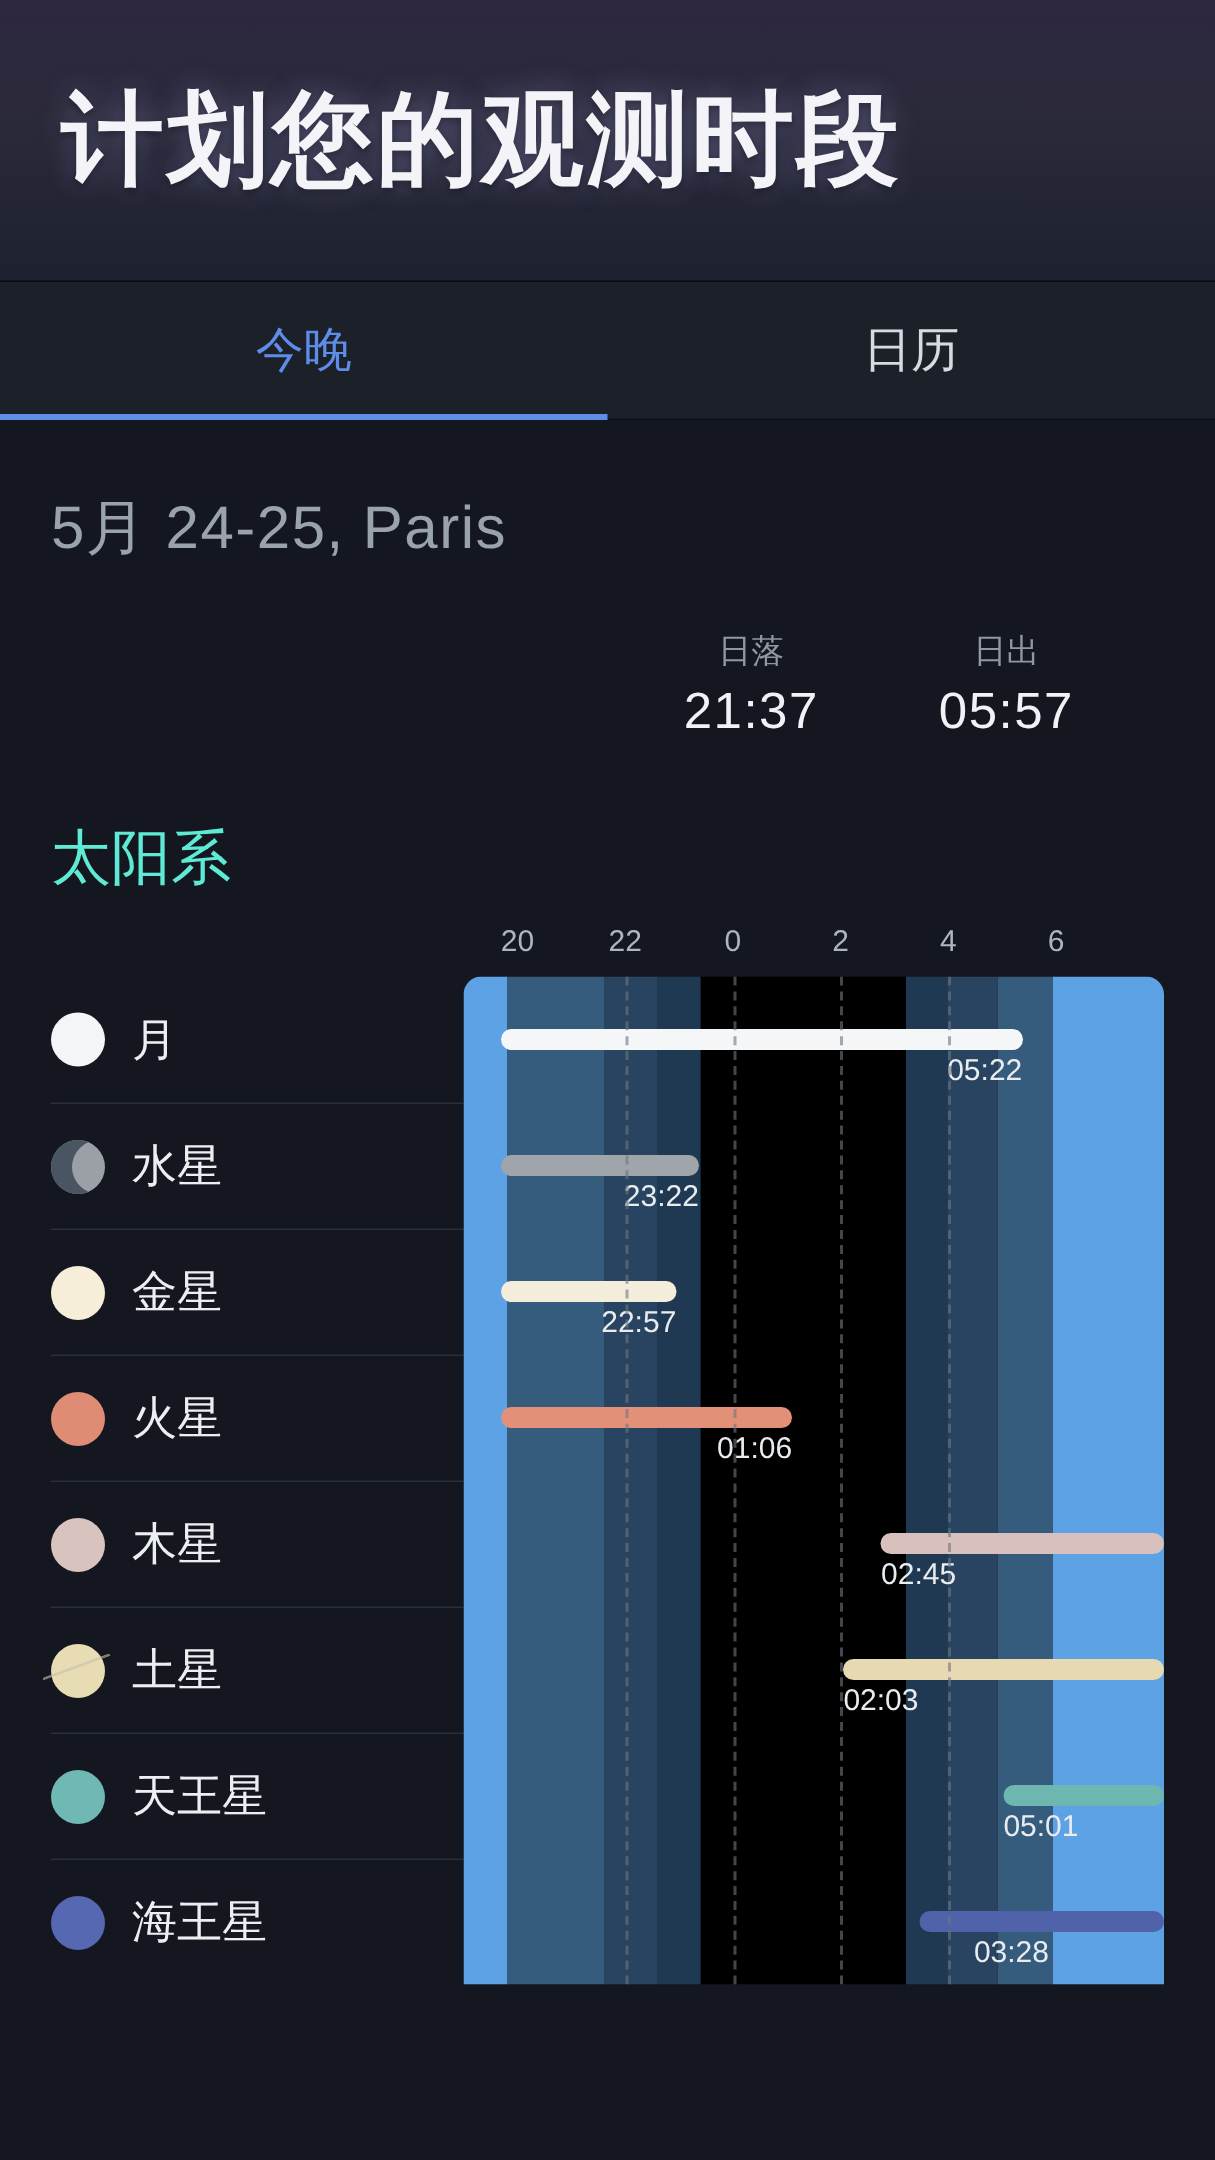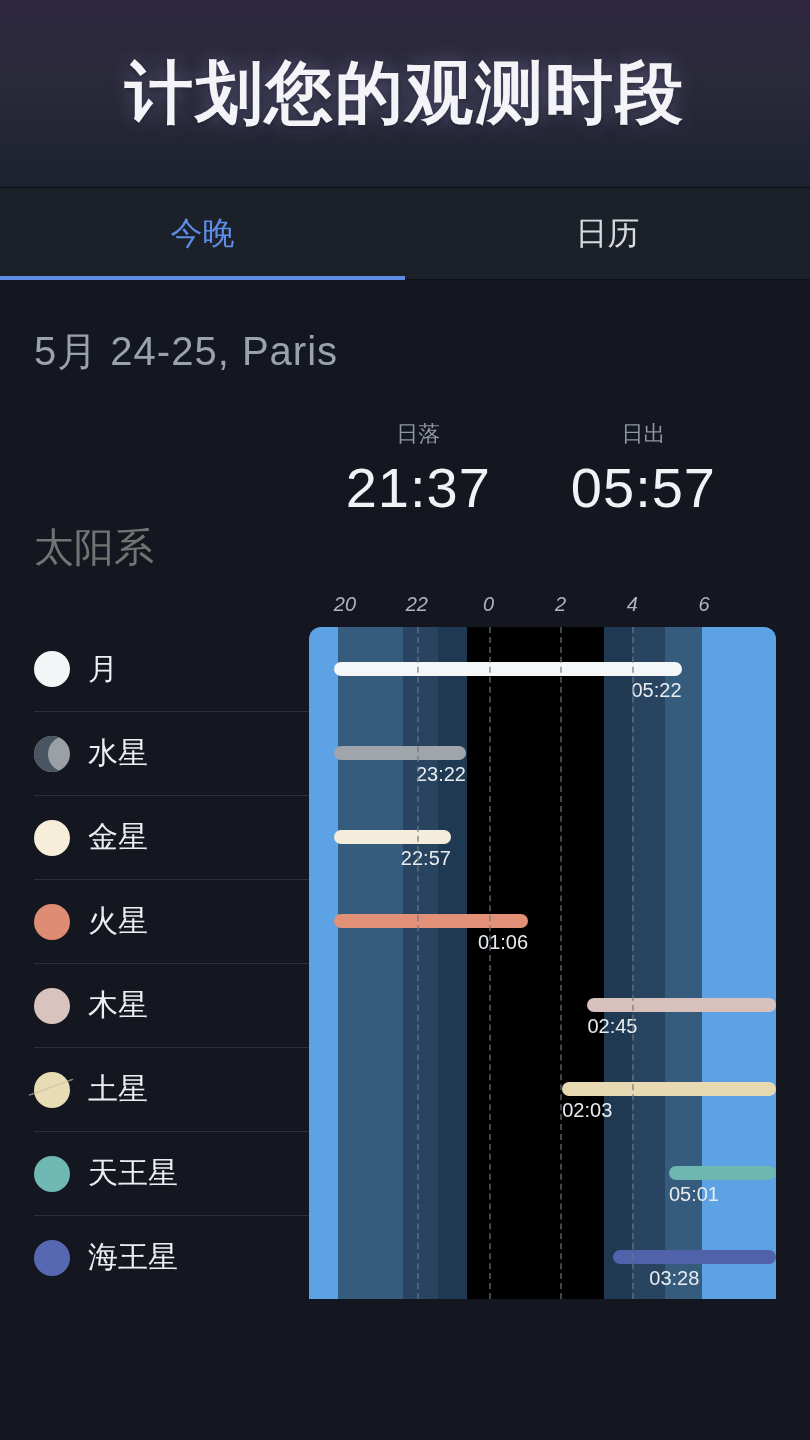--- a/index.html
+++ b/index.html
@@ -1,21 +1,22 @@
 <!DOCTYPE html>
 <html><head>
 <meta charset="utf-8">
 <style>
   * { margin: 0; padding: 0; box-sizing: border-box; }
   html, body { width: 810px; height: 1440px; background: #14171f; font-family: -apple-system, "Helvetica Neue", Arial, sans-serif; color: #e6e8eb; overflow: hidden; }
   .header-banner {
     height: 188px;
     background: linear-gradient(180deg, #2d2740 0%, #2b2a3a 40%, #1d2230 100%);
-    display: flex; align-items: center; justify-content: center;
+    display: flex; align-items: center; justify-content: flex-start;
     border-bottom: 1px solid #0b0d12;
+    padding-left: 41px;
   }
   .header-banner h1 {
     font-size: 68px;
     font-weight: 700;
     color: #f4f4f8;
     text-shadow: 0 0 18px rgba(180,180,255,0.35), 0 2px 6px rgba(0,0,0,0.6);
     letter-spacing: 2px;
   }
   .tabs {
     display: flex;
@@ -37,22 +38,22 @@
     position: absolute;
     left: 0; right: 0; bottom: -1px;
     height: 4px;
     background: #5d8de6;
   }
   .content { padding: 44px 34px 0 34px; }
   .date-title { font-size: 40px; color: #9aa3ad; font-weight: 400; letter-spacing: 1px; }
   .sun-row { display: flex; gap: 80px; margin-top: 40px; justify-content: flex-end; padding-right: 60px;}
   .sun-block { text-align: center; }
   .sun-label { font-size: 22px; color: #8f97a0; margin-bottom: 6px; text-align: center; }
-  .sun-time { font-size: 56px; font-weight: 400; color: #f0f2f5; letter-spacing: 1px; }
-  .section-title { font-size: 40px; color: #737373; margin-bottom: 18px; }
+  .sun-time { font-size: 34px; font-weight: 400; color: #f0f2f5; letter-spacing: 1px; }
+  .section-title { font-size: 40px; color: #5eead4; margin-top: 50px; margin-bottom: 18px; }
 
   .chart-wrap { display: flex; }
   .labels-col { width: 275px; padding-top: 34px; }
   .body-row {
     height: 84px;
     display: flex; align-items: center;
     border-top: 1px solid #2a2f38;
   }
   .body-row:first-child { border-top: none; }
   .body-icon {
@@ -83,21 +84,20 @@
     height: 34px;
     display: flex;
     position: relative;
   }
   .axis-tick {
     position: absolute;
     top: 0;
     font-size: 20px;
     color: #aeb5bd;
     transform: translateX(-50%);
-    font-style: italic;
   }
   .grid {
     position: relative;
     height: 672px; 
     border-radius: 12px 12px 0 0;
     overflow: hidden;
   }
   .band { position: absolute; top:0; bottom:0; }
   .band.sky { background: #355b7d; }
   .band.twilight { background: #294460; }

